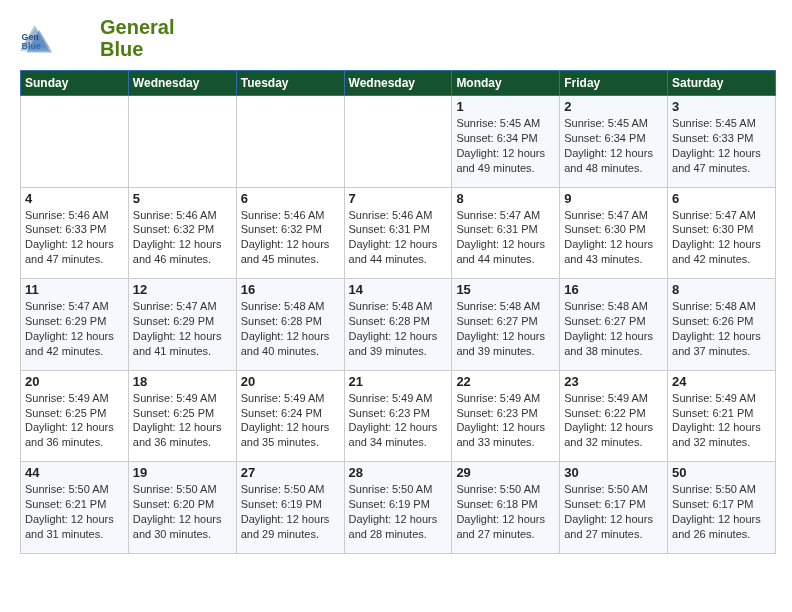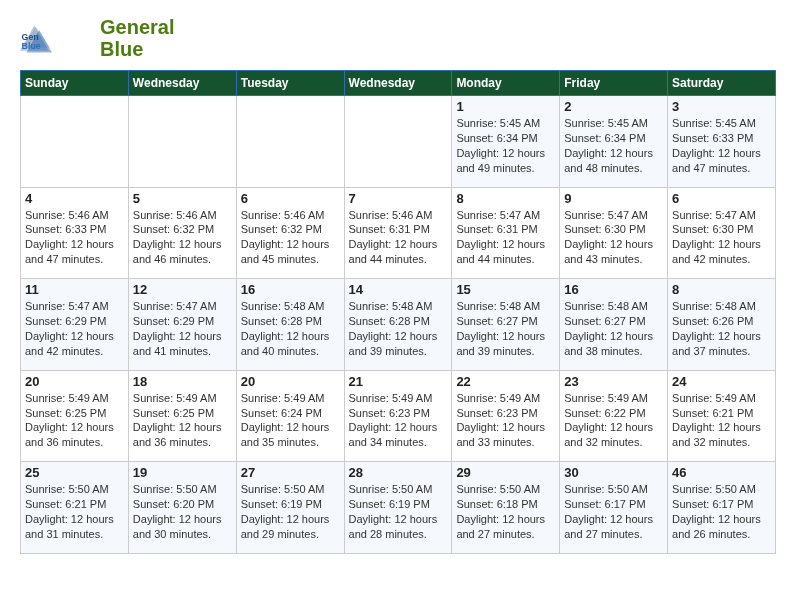--- a/index.html
+++ b/index.html
@@ -308,21 +308,21 @@
           <td>
             <span class="day-num">24</span>
             <div class="day-info" style="white-space: pre-line;">Sunrise: 5:49 AM
 Sunset: 6:21 PM
 Daylight: 12 hours
 and 32 minutes.</div>
           </td>
         </tr>
         <tr>
           <td>
-            <span class="day-num">25</span>
+            <span class="day-num">44</span>
             <div class="day-info" style="white-space: pre-line;">Sunrise: 5:50 AM
 Sunset: 6:21 PM
 Daylight: 12 hours
 and 31 minutes.</div>
           </td>
           <td>
             <span class="day-num">19</span>
             <div class="day-info" style="white-space: pre-line;">Sunrise: 5:50 AM
 Sunset: 6:20 PM
 Daylight: 12 hours
@@ -350,21 +350,21 @@
 and 27 minutes.</div>
           </td>
           <td>
             <span class="day-num">30</span>
             <div class="day-info" style="white-space: pre-line;">Sunrise: 5:50 AM
 Sunset: 6:17 PM
 Daylight: 12 hours
 and 27 minutes.</div>
           </td>
           <td>
-            <span class="day-num">46</span>
+            <span class="day-num">50</span>
             <div class="day-info" style="white-space: pre-line;">Sunrise: 5:50 AM
 Sunset: 6:17 PM
 Daylight: 12 hours
 and 26 minutes.</div>
           </td>
         </tr>
       </tbody>
   </table>
 </div>
 

